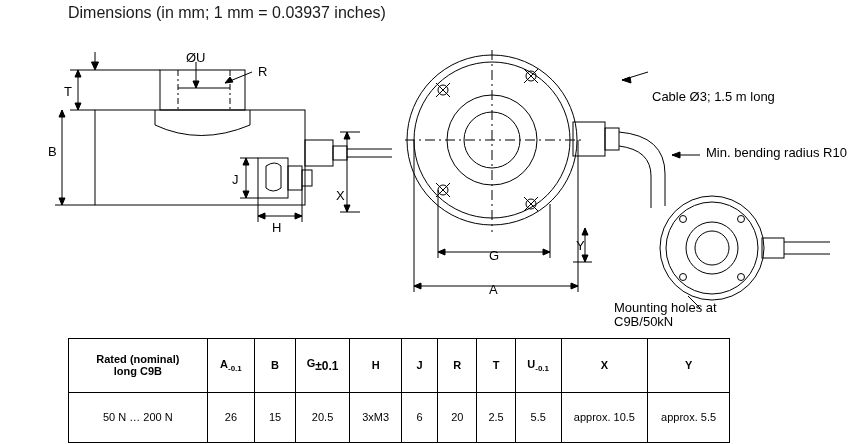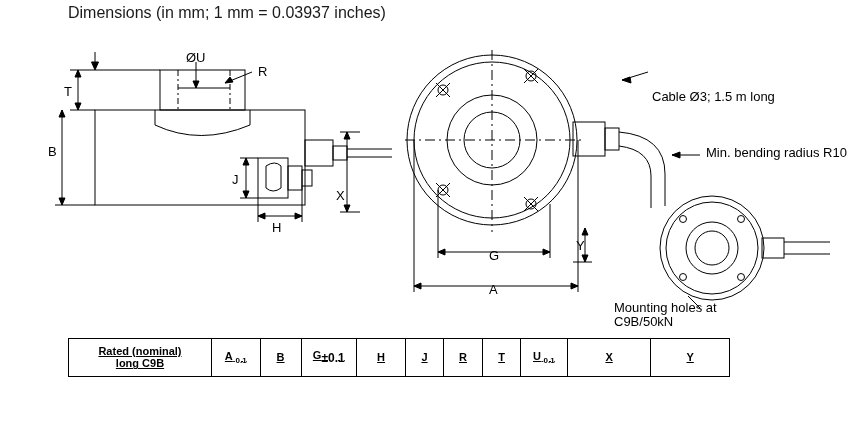--- a/index.html
+++ b/index.html
@@ -42,26 +42,25 @@
     white-space: nowrap;
   }
 
   
   table.dims {
     position: absolute;
     left: 68px;
     top: 338px;
     border-collapse: collapse;
     font-size: 11px;
-    text-decoration: underline;
   }
   table.dims th, table.dims td {
     border: 1px solid #000;
     text-align: center;
-    padding: 10px 3px;
+    padding: 18px 3px;
     font-weight: normal;
     line-height: 1.15;
   }
   table.dims th {
     font-weight: bold;
     font-size: 11px;
   }
   table.dims th.hdr-first {
     width: 148px;
     padding: 2px 6px;
@@ -254,16 +253,29 @@
         <th class="colw-h">H</th>
         <th class="colw-j">J</th>
         <th class="colw-r">R</th>
         <th class="colw-t">T</th>
         <th class="colw-u"><span>U</span><span class="sub">-0.1</span></th>
         <th class="colw-x">X</th>
         <th class="colw-y">Y</th>
       </tr>
     </thead>
     <tbody>
+      <tr>
+        <td class="first">50 N … 200 N</td>
+        <td>26</td>
+        <td>15</td>
+        <td>20.5</td>
+        <td>3xM3</td>
+        <td>6</td>
+        <td>20</td>
+        <td>2.5</td>
+        <td>5.5</td>
+        <td>approx. 10.5</td>
+        <td>approx. 5.5</td>
+      </tr>
     </tbody>
   </table>
 
 </div>
 
 </body></html>

